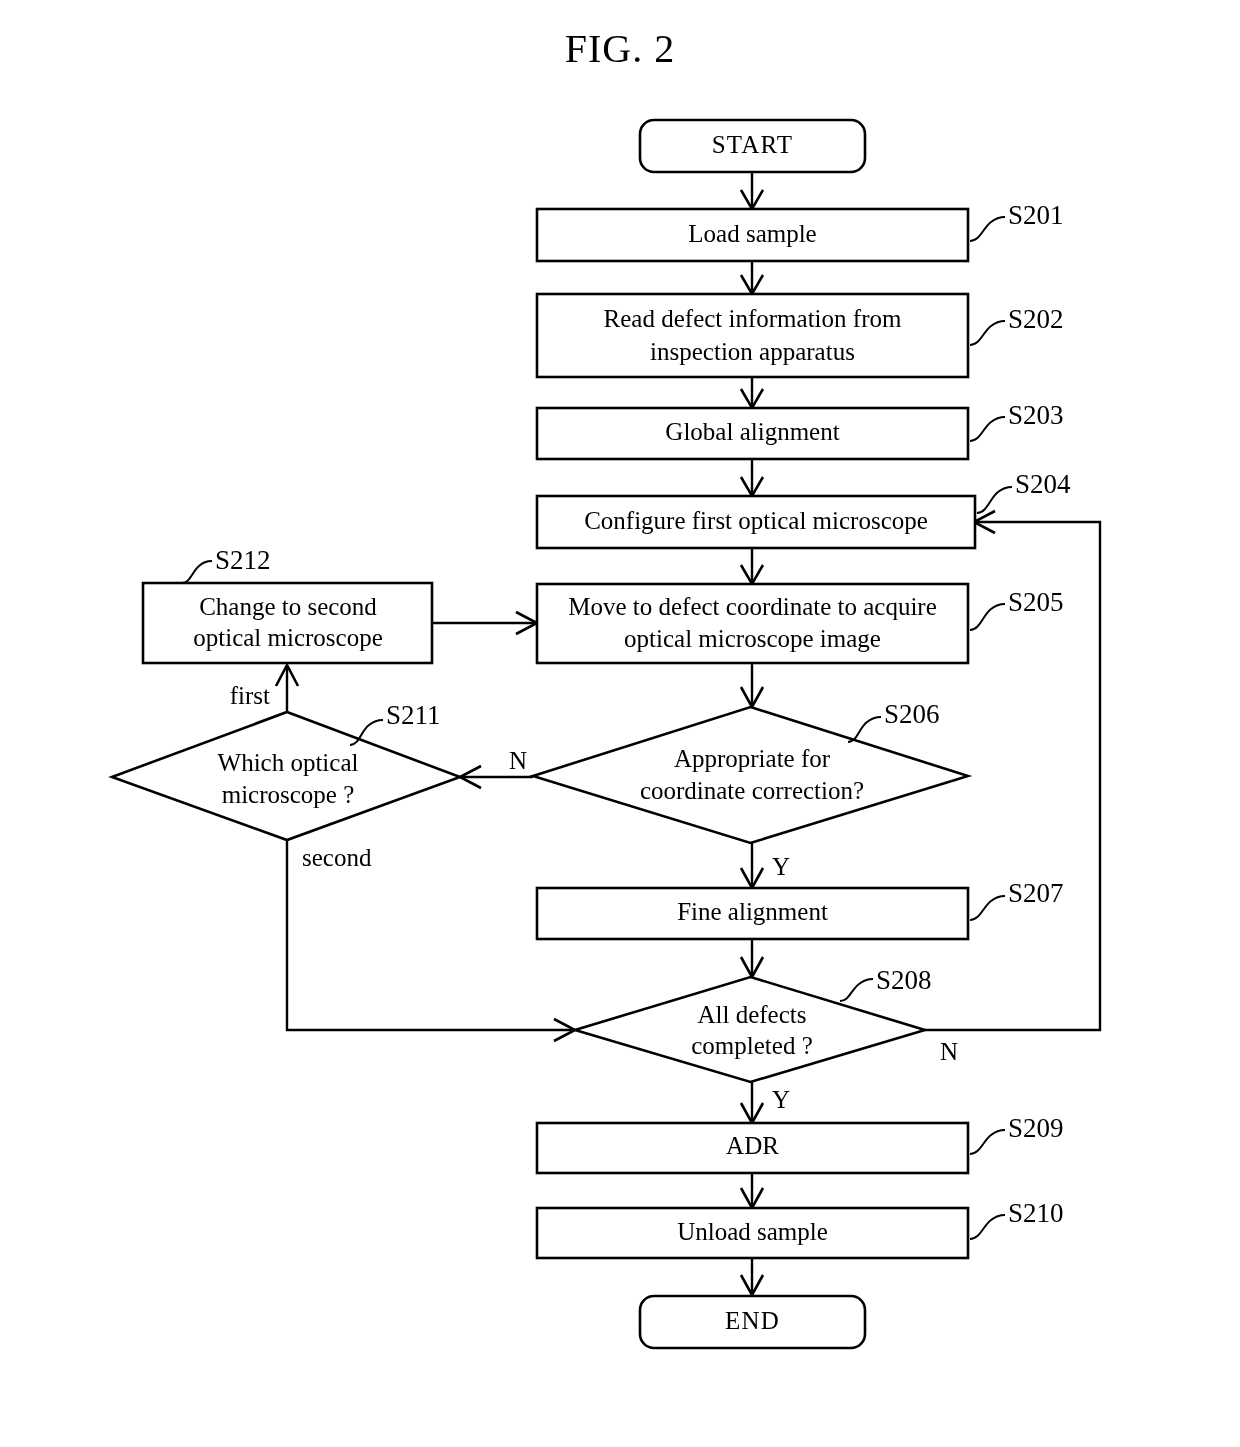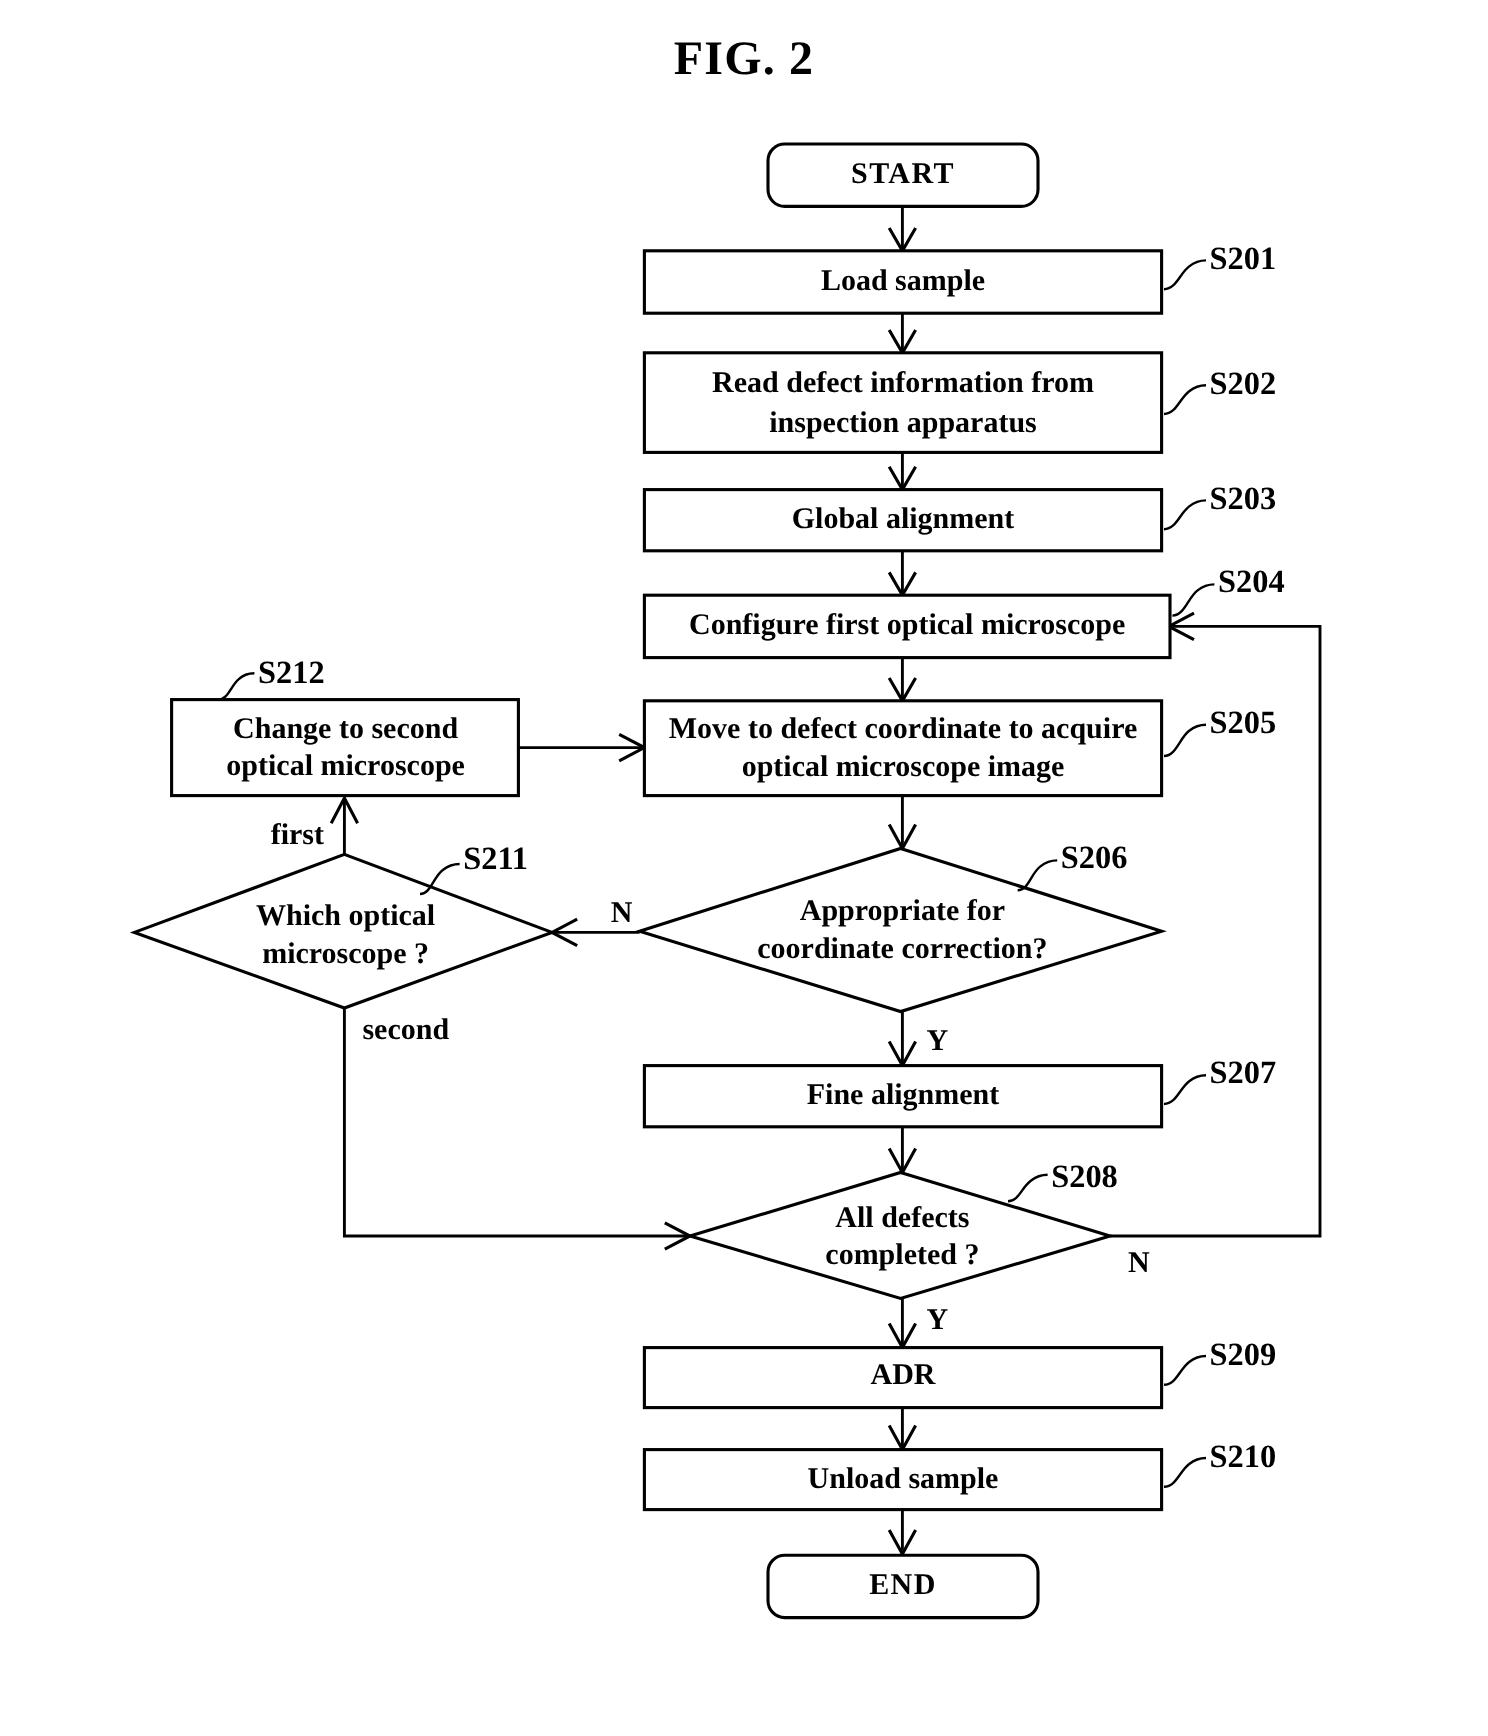--- a/index.html
+++ b/index.html
@@ -12,21 +12,20 @@
     height: 1447px;
     font-family: "Liberation Serif", "DejaVu Serif", serif;
     color: #000000;
     overflow: hidden;
     position: relative;
   }
   #figure-root {
     position: relative;
     width: 1240px;
     height: 1447px;
-    font-weight: bold;
   }
   svg#flowchart {
     display: block;
     width: 1240px;
     height: 1447px;
   }
   .fig-title {
     font-family: "Liberation Serif", "DejaVu Serif", serif;
     font-size: 40px;
     letter-spacing: 1px;

